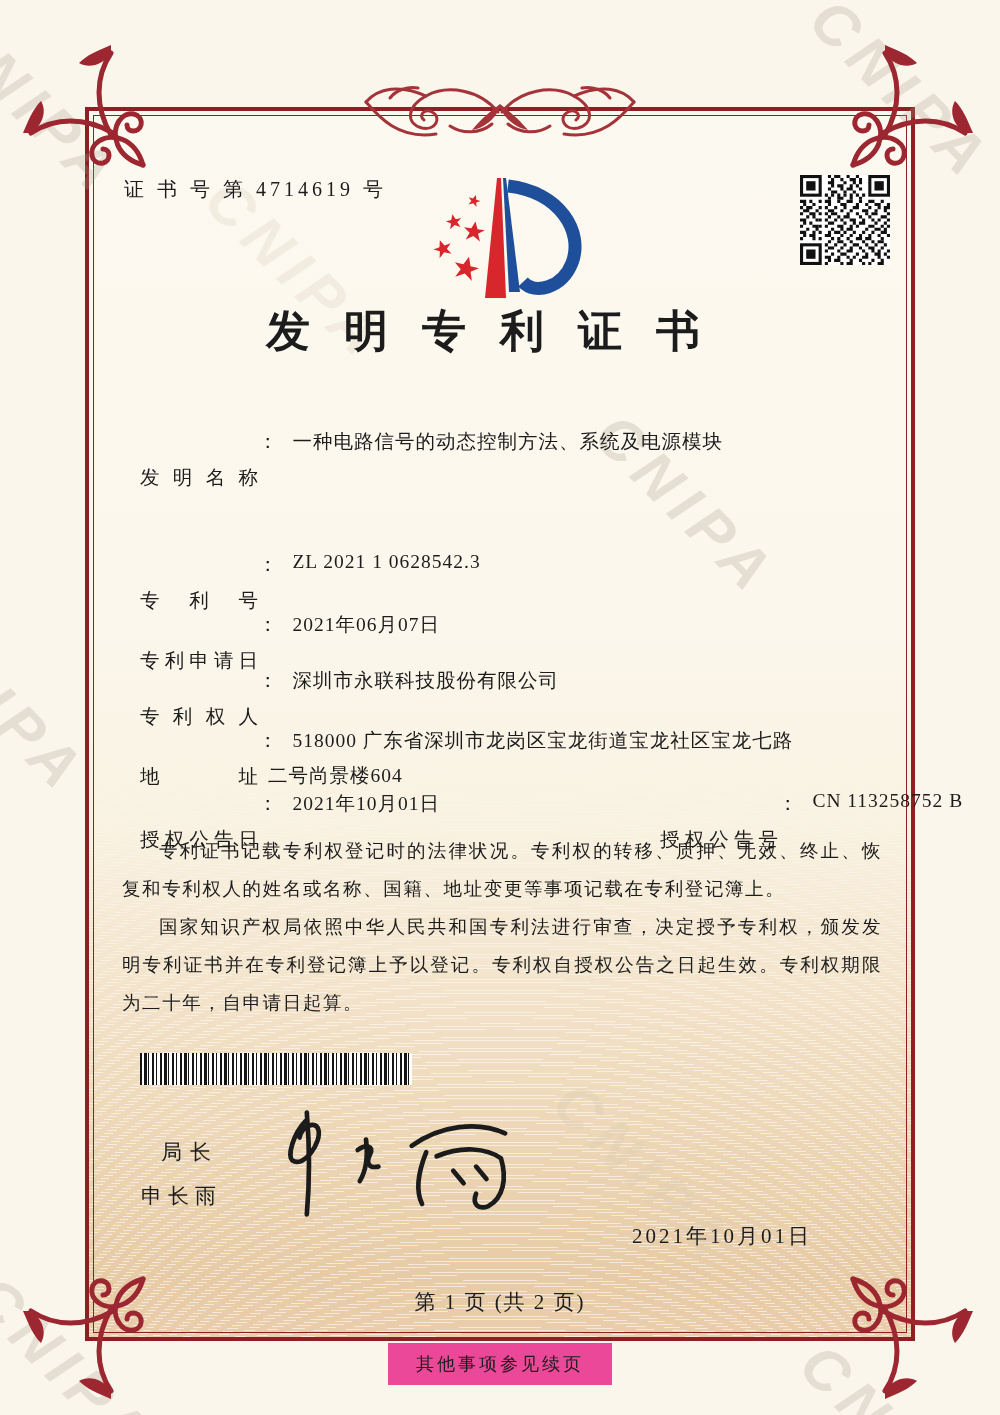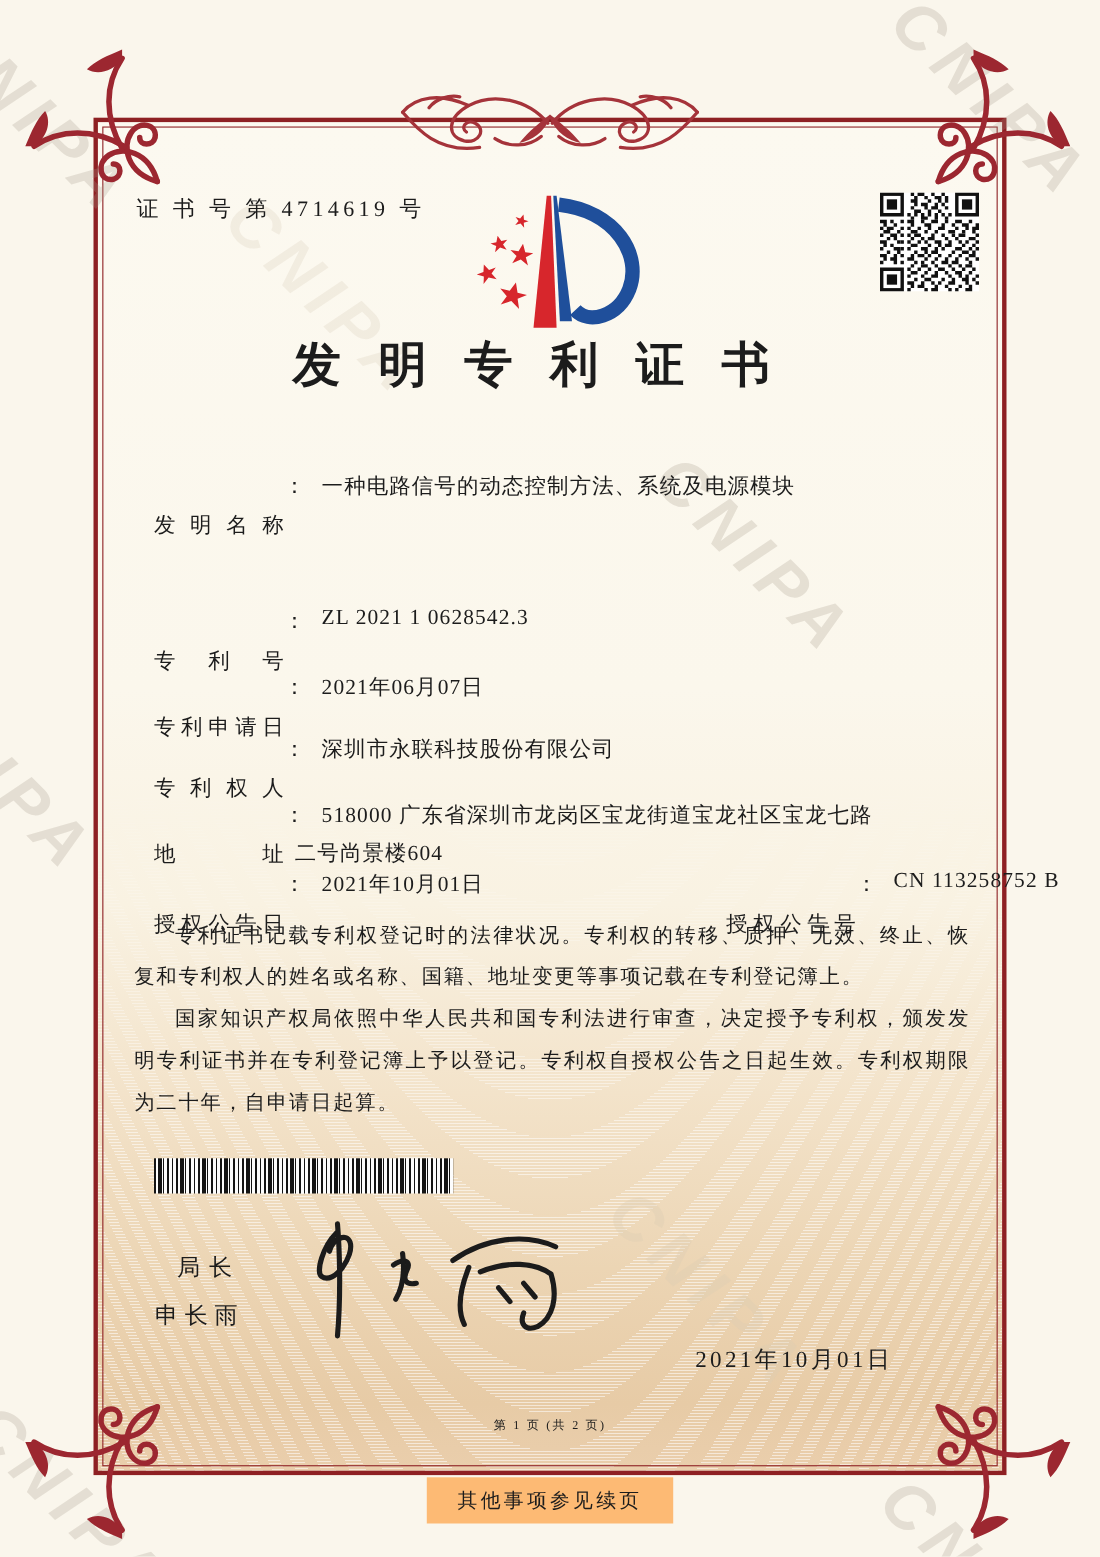--- a/index.html
+++ b/index.html
@@ -77,25 +77,25 @@
     background:repeating-linear-gradient(90deg,
       #141414 0 2px,#fdfdfd 2px 4px,#141414 4px 7px,#fdfdfd 7px 8px,
       #141414 8px 9px,#fdfdfd 9px 12px,#141414 12px 14px,#fdfdfd 14px 16px,
       #141414 16px 17px,#fdfdfd 17px 20px);
   }
   .signer-title{position:absolute;left:141px;top:1138px;font-size:21px;letter-spacing:8px;margin-left:20px;}
   .signer-name{position:absolute;left:141px;top:1182px;font-size:21px;letter-spacing:6px;}
   .issue-date{position:absolute;left:632px;top:1222px;font-size:21px;letter-spacing:3px;}
   .page-info{
     position:absolute;left:0;top:1288px;width:1000px;
-    text-align:center;font-size:11px;letter-spacing:2px;
+    text-align:center;font-size:21px;letter-spacing:2px;
   }
   .footer-note{
     position:absolute;left:50%;top:1343px;transform:translateX(-50%);
-    background:#fdba74;padding:9px 28px;
+    background:#ec4899;padding:9px 28px;
     font-size:18px;letter-spacing:3px;white-space:nowrap;
   }
   svg{display:block;}
   .abs{position:absolute;}
 </style>
 </head>
 <body>
 
 <div class="layer" style="z-index:2">
   <span class="wm" style="left:-25px;top:0px">CNIPA</span>

